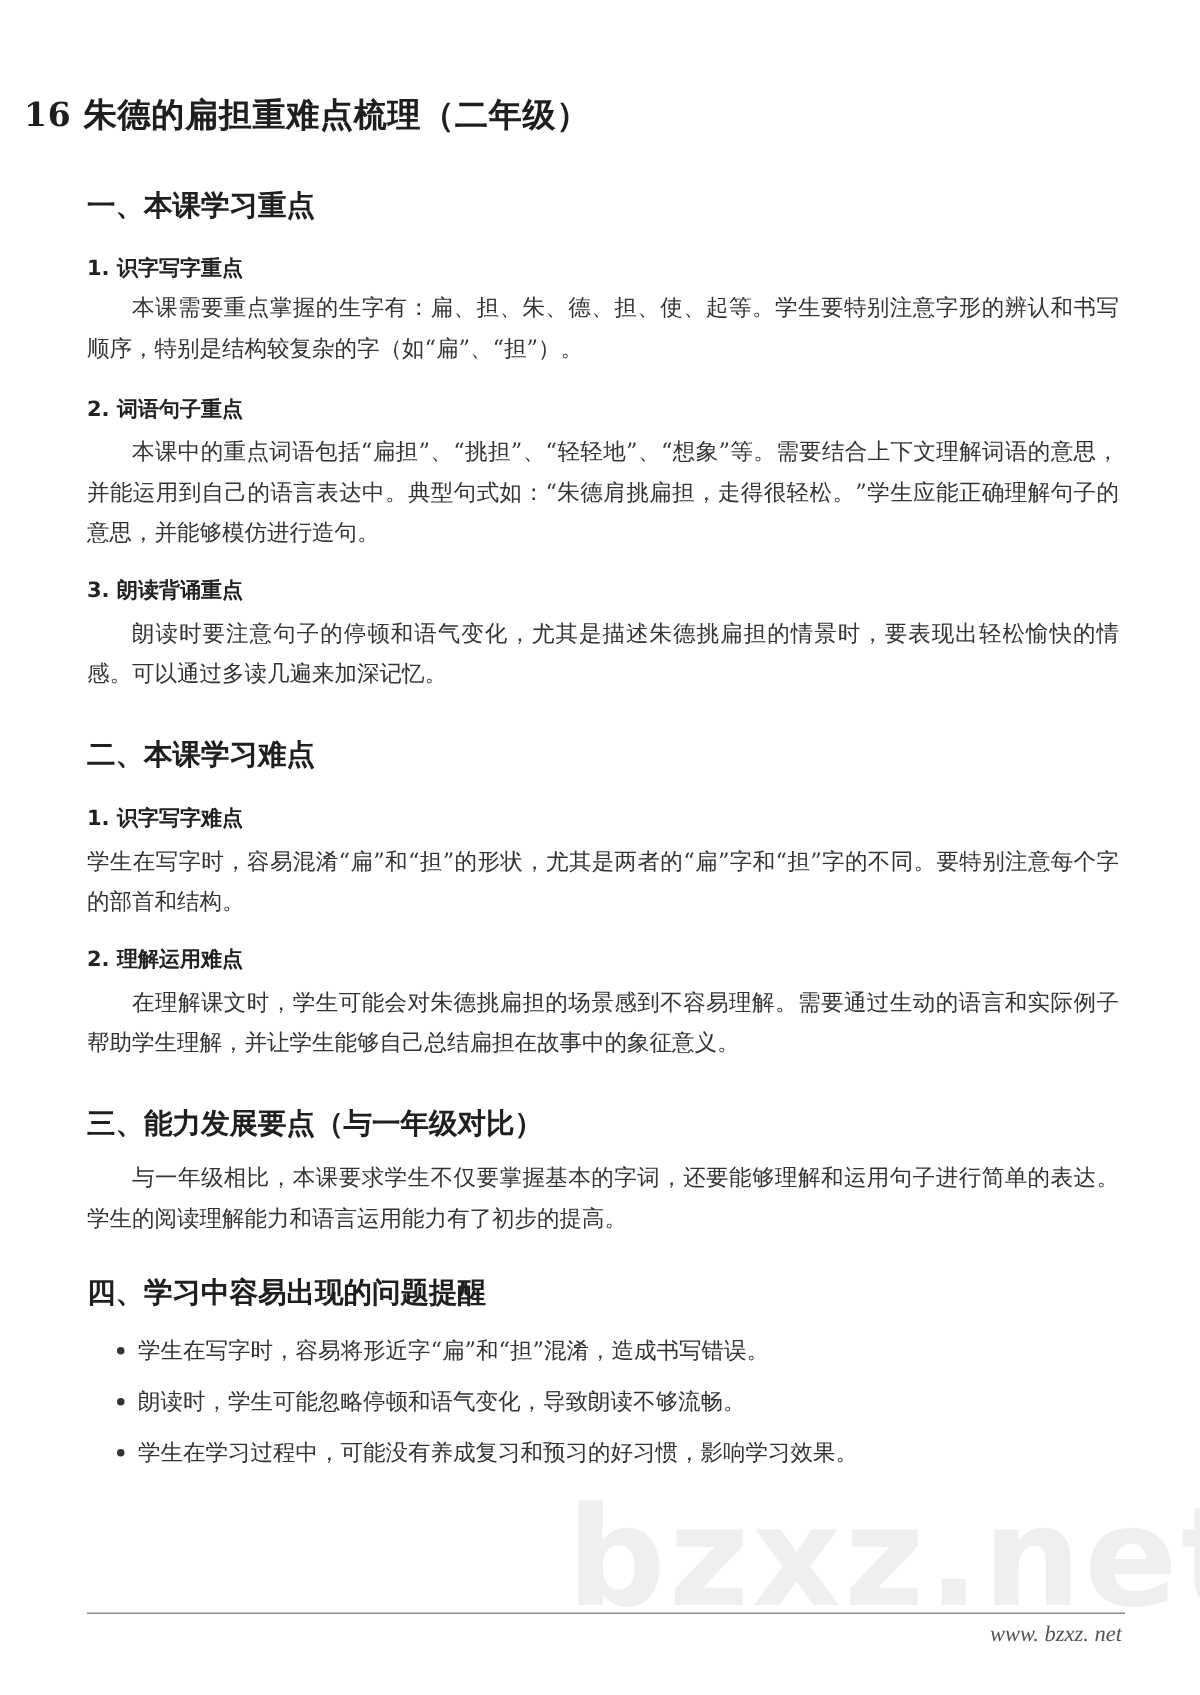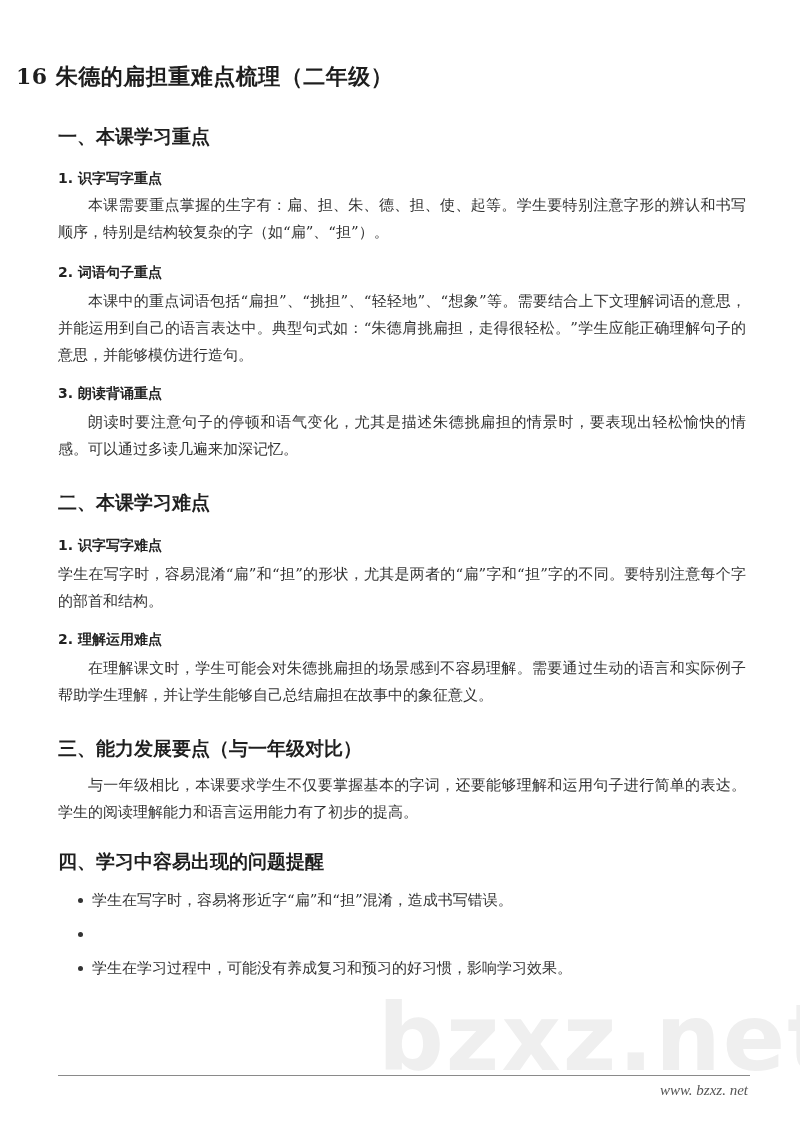--- a/index.html
+++ b/index.html
@@ -146,20 +146,21 @@
     <div class="para indent" style="top:772px;">与一年级相比，本课要求学生不仅要掌握基本的字词，还要能够理解和运用句子进行简单的表达。学生的阅读理解能力和语言运用能力有了初步的提高。</div>
 
     <div class="h1" style="top:849px;">四、学习中容易出现的问题提醒</div>
     <ul class="bullet-list" style="top:883px;">
       <li class="bullet-item">
         <span class="bullet-dot"></span>
         <span>学生在写字时，容易将形近字“扁”和“担”混淆，造成书写错误。</span>
       </li>
       <li class="bullet-item">
         <span class="bullet-dot"></span>
+        <span>朗读时，学生可能忽略停顿和语气变化，导致朗读不够流畅。</span>
       </li>
       <li class="bullet-item">
         <span class="bullet-dot"></span>
         <span>学生在学习过程中，可能没有养成复习和预习的好习惯，影响学习效果。</span>
       </li>
     </ul>
   </div>
 
   <div class="footer-rule"></div>
   <div class="footer-url">www. bzxz. net</div>

